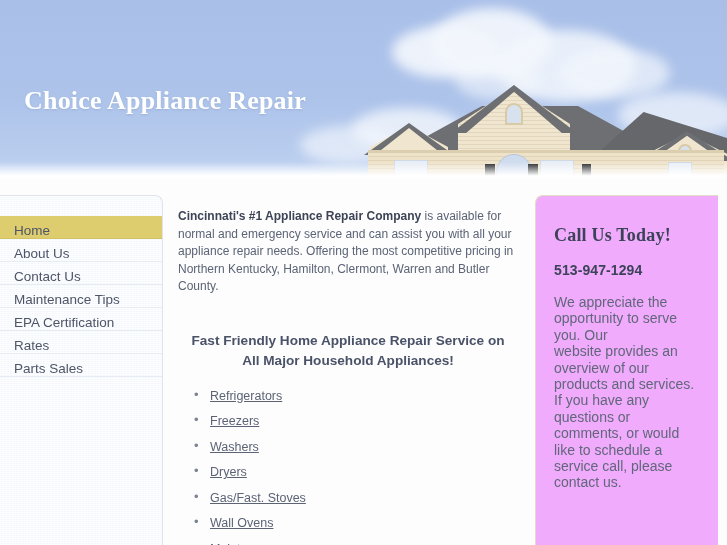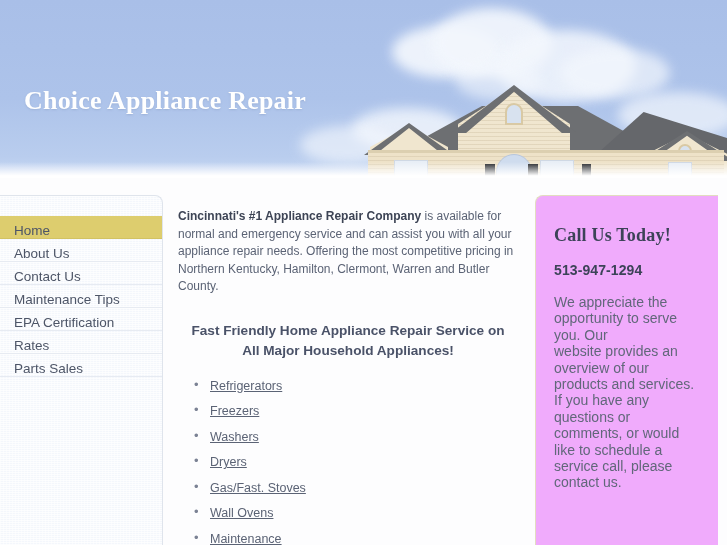--- a/index.html
+++ b/index.html
@@ -242,21 +242,21 @@
     margin: 0;
     font-size: 12px;
     line-height: 17.5px;
     color: #5b6375;
   }
   .intro-p .lead {
     font-weight: bold;
     color: #3d4455;
   }
   .main-heading {
-    margin: 25px 0 0 0;
+    margin: 35px 0 0 0;
     text-align: center;
     font-size: 13.6px;
     font-weight: bold;
     line-height: 20px;
     color: #4a5268;
     padding: 0 6px;
   }
   .appliance-list {
     margin: 18px 0 0 0;
     padding-left: 32px;

